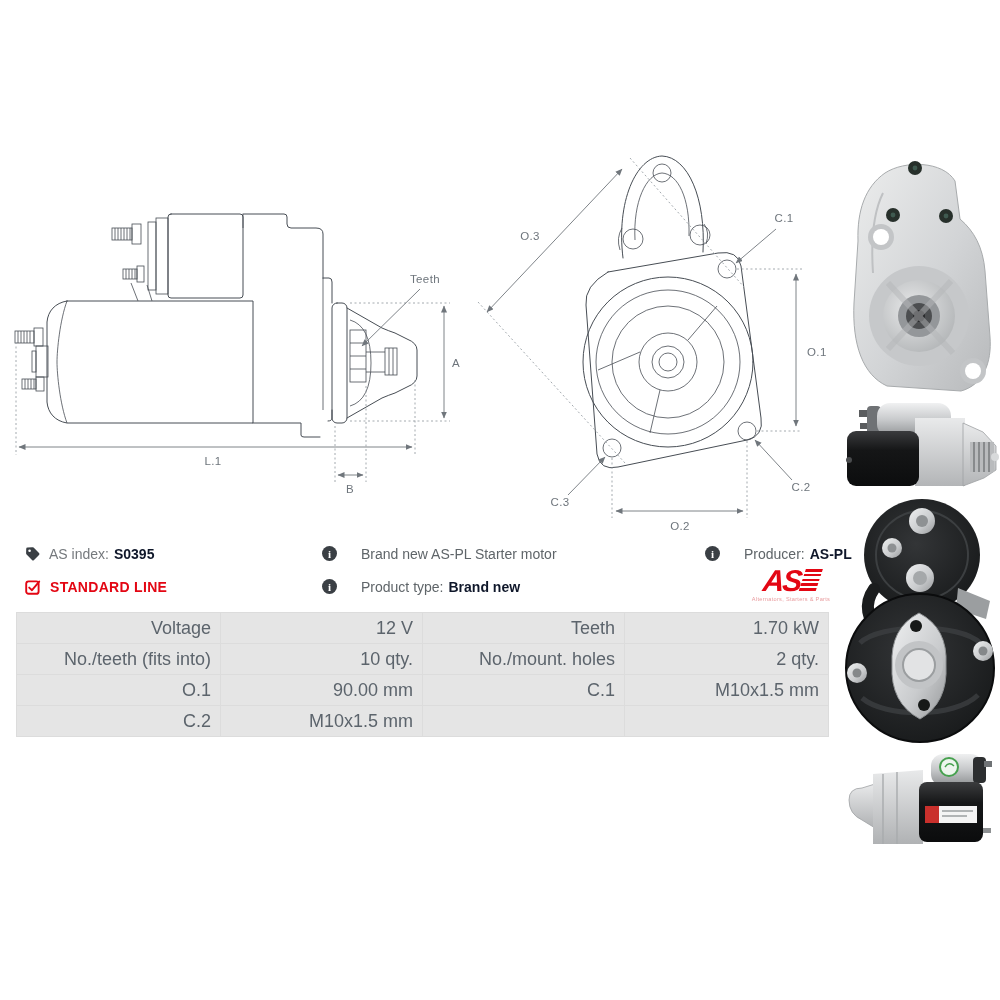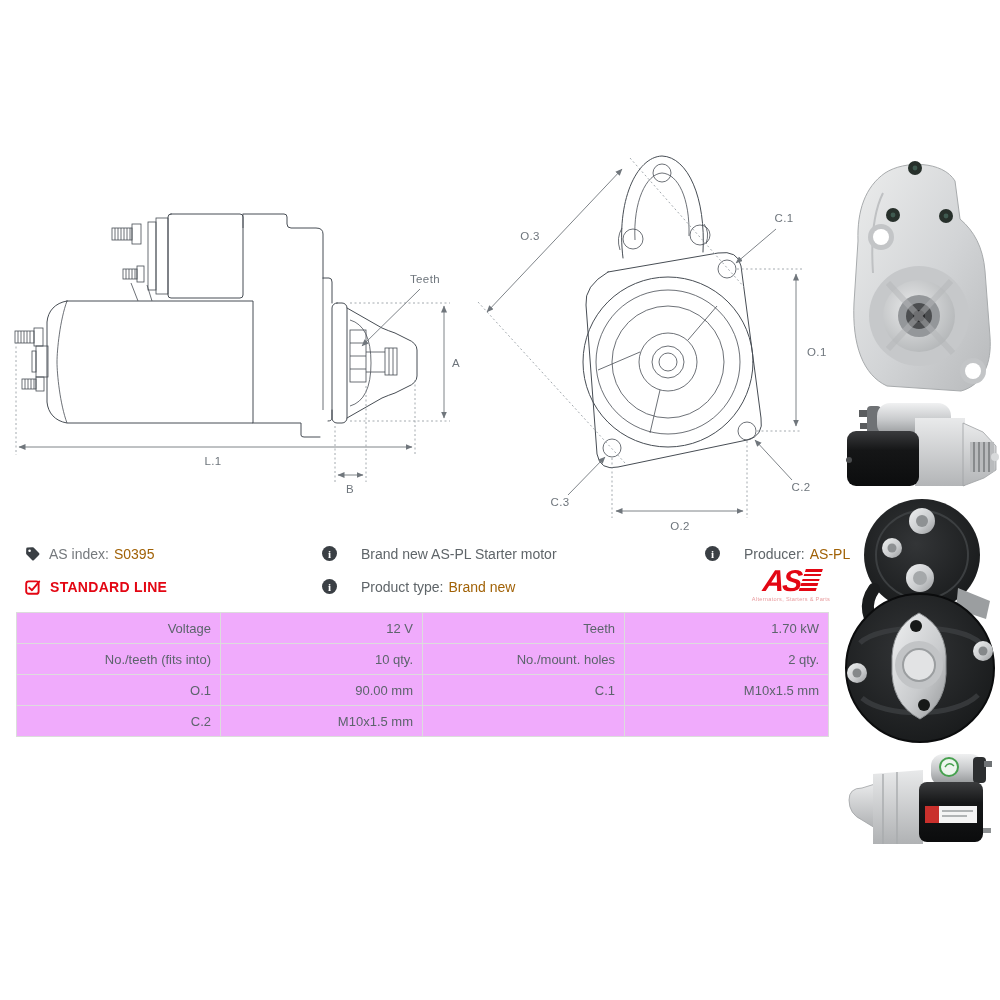--- a/index.html
+++ b/index.html
@@ -10,40 +10,40 @@
   .drawing{position:absolute;}
   svg text{fill:#6e757c;font-family:"Liberation Sans","DejaVu Sans",sans-serif;font-size:11.5px;letter-spacing:.4px;}
   .outline{fill:none;stroke:#474d54;stroke-width:1;stroke-linejoin:round;stroke-linecap:round;}
   .thin{fill:none;stroke:#474d54;stroke-width:.8;}
   .dim{fill:none;stroke:#70767c;stroke-width:.9;}
   .dot{fill:none;stroke:#9aa0a6;stroke-width:.9;stroke-dasharray:2 2.5;}
 
   
   .info-row{position:absolute;display:flex;align-items:center;font-size:14px;color:#5f6569;white-space:nowrap;}
   .info-row .lbl{color:#75797d;margin-left:8px;}
-  .info-row .val{color:#a16207;font-weight:normal;margin-left:5px;}
+  .info-row .val{color:#0f172a;font-weight:bold;margin-left:5px;}
   .red-line{color:#e30613;font-weight:bold;letter-spacing:.3px;}
   .iicon{display:inline-flex;width:15px;height:15px;border-radius:50%;background:#3a3f44;color:#fff;
          font-size:11px;font-weight:bold;align-items:center;justify-content:center;
          font-family:"Liberation Serif","DejaVu Serif",serif;flex:0 0 auto;}
   .info-row .txt{margin-left:24px;}
 
   
   .as-logo{position:absolute;width:86px;text-align:center;}
   .as-logo .mark{display:flex;align-items:flex-end;justify-content:center;height:26px;}
   .as-logo .as-txt{color:#e30613;font-weight:bold;font-style:italic;font-size:30px;line-height:24px;
                    letter-spacing:-2px;transform:skewX(-6deg);}
   .as-logo .stripes{width:17px;height:24px;margin-left:2px;transform:skewX(-18deg);
       background:repeating-linear-gradient(180deg,#e30613 0 2.6px,#fff 2.6px 4.8px);}
   .as-logo .tagline{margin-top:3px;font-size:5.6px;color:#e89a9d;letter-spacing:.3px;}
 
   
   table.spec{position:absolute;left:16px;top:612px;width:812px;border-collapse:collapse;table-layout:fixed;}
-  table.spec td{border:1px solid #dcdcdc;font-size:13px;color:#5c646c;text-align:right;
-                padding:2px 9px 2px 4px;vertical-align:middle;background:#f0abfc;}
+  table.spec td{border:1px solid #dcdcdc;font-size:18px;color:#5c646c;text-align:right;
+                padding:2px 9px 2px 4px;vertical-align:middle;background:#e5e5e5;}
   table.spec td .wrapcap{display:inline-block;max-width:158px;line-height:1.25;}
   tr.r-s td{height:26px;}
   tr.r-d td{height:42px;}
 
   .photo{position:absolute;}
 </style>
 </head>
 <body>
 <div id="page">
 

